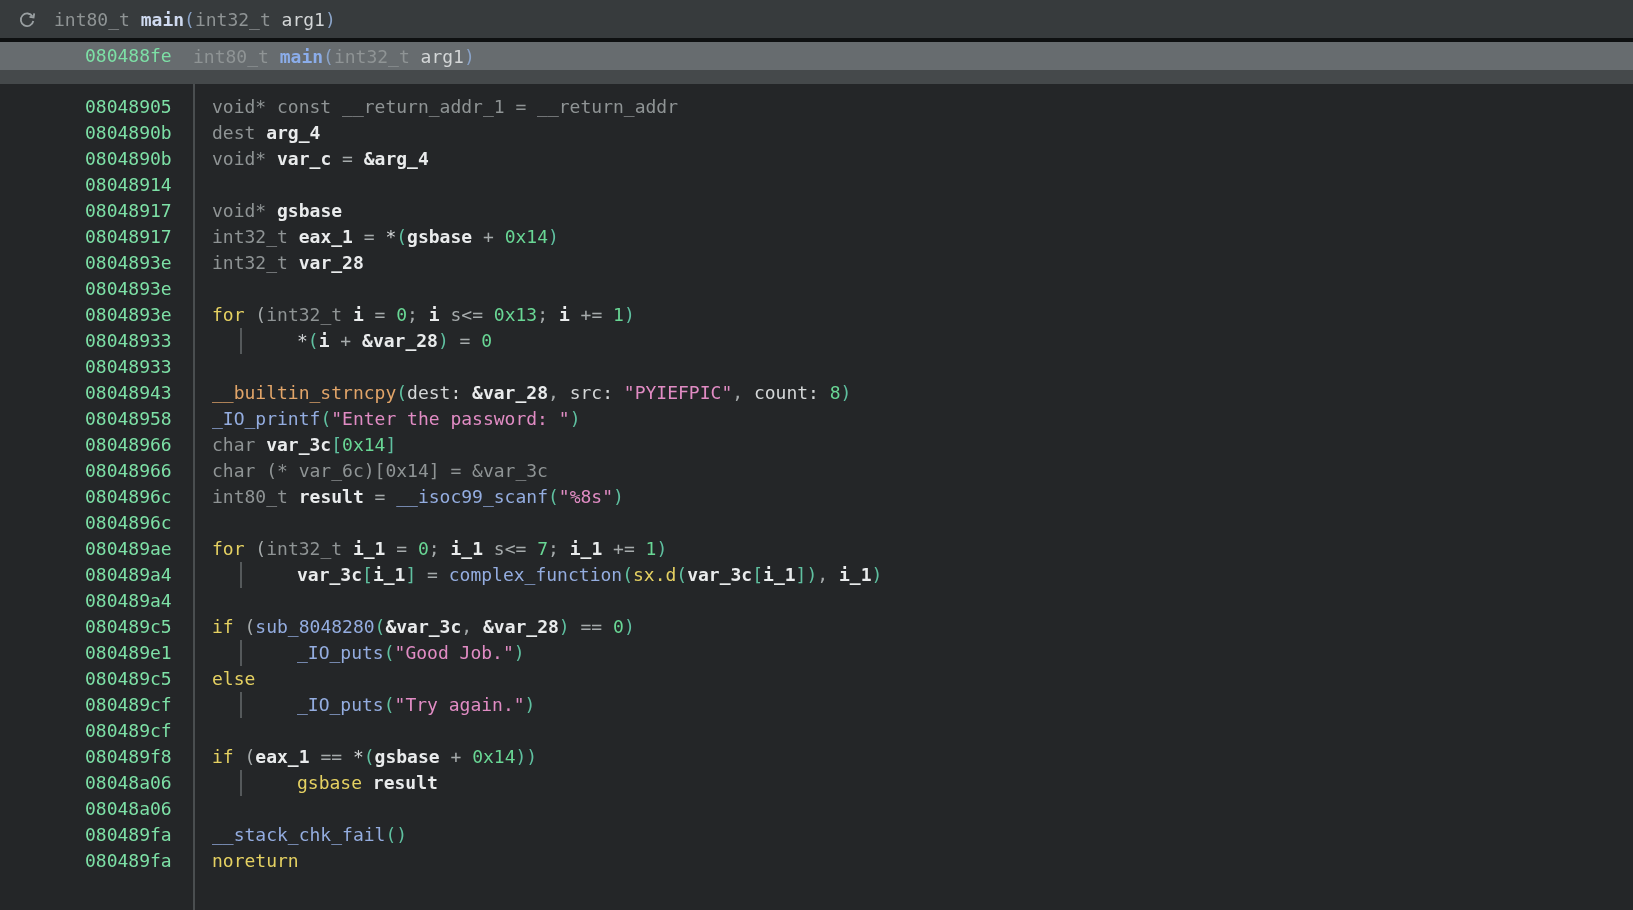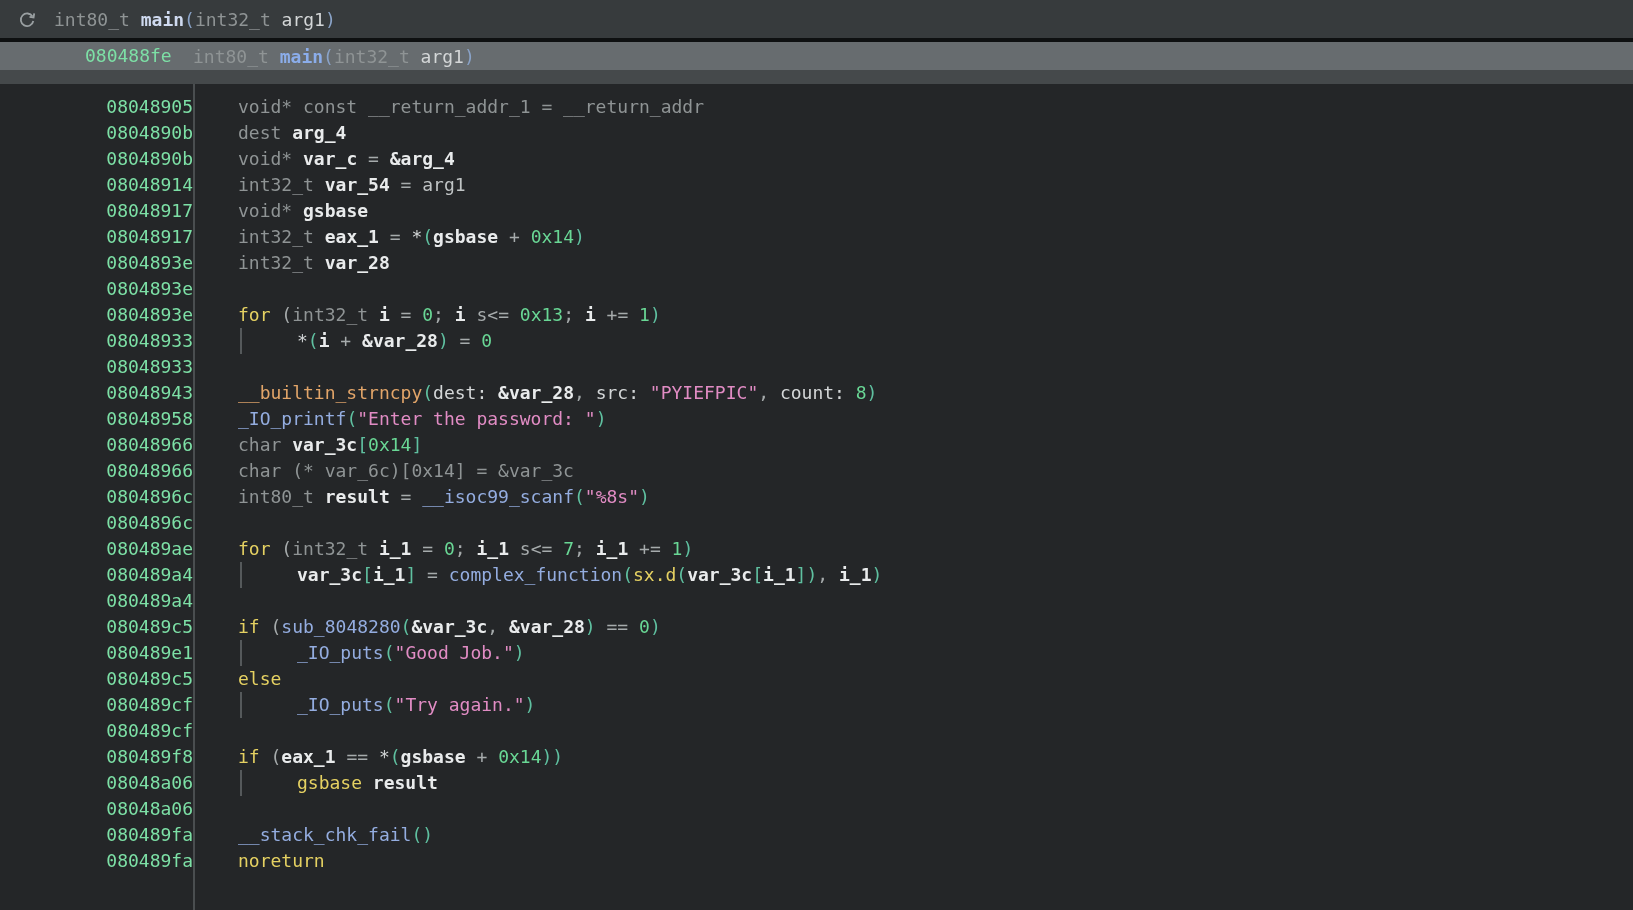--- a/index.html
+++ b/index.html
@@ -15,24 +15,24 @@
 
   .topbar{height:38px;background:var(--topbar-bg);display:flex;align-items:center;}
   .topbar .icon{margin-left:17px;width:20px;height:20px;flex:0 0 auto;}
   .topbar .sig{margin-left:17px;white-space:pre;}
   .sepline{height:4px;background:var(--sepline);}
   .fnrow{height:28px;background:var(--rowhl);display:flex;align-items:center;white-space:pre;}
   .substrip{height:14px;background:var(--substrip);}
 
   .code{position:relative;height:826px;padding-top:10px;}
   .vsep{position:absolute;left:193px;top:0;bottom:0;width:2px;background:var(--vline);}
-  .row{display:flex;height:26px;line-height:26px;white-space:pre;text-align:right;}
+  .row{display:flex;height:26px;line-height:26px;white-space:pre;}
   .addr{flex:0 0 193px;padding-left:85px;color:var(--addr);}
   .fnrow .addr{line-height:28px;}
-  .codecell{position:relative;padding-left:45px;}
+  .codecell{position:relative;padding-left:19px;}
   .codecell.ind{padding-left:104px;}
   .guide{position:absolute;left:47px;top:0;width:2px;height:26px;background:var(--guide);}
 
   .tk-t{color:var(--type);}
   .tk-v{color:var(--var);font-weight:bold;}
   .tk-k{color:var(--kw);}
   .tk-n{color:var(--num);}
   .tk-s{color:var(--str);}
   .tk-f{color:var(--fn);}
   .tk-i{color:var(--imp);}
@@ -65,21 +65,21 @@
 </div>
 
 <div class="substrip"></div>
 
 <div class="code">
   <div class="vsep"></div>
   <div class="lines">
       <div class="row"><span class="addr">08048905</span><span class="codecell"><span class="tk-d">void* const __return_addr_1 = __return_addr</span></span></div>
       <div class="row"><span class="addr">0804890b</span><span class="codecell"><span class="tk-t">dest </span><span class="tk-v">arg_4</span></span></div>
       <div class="row"><span class="addr">0804890b</span><span class="codecell"><span class="tk-t">void* </span><span class="tk-v">var_c</span><span class="tk-o"> = </span><span class="tk-v">&amp;arg_4</span></span></div>
-      <div class="row"><span class="addr">08048914</span><span class="codecell"><span class="tk-t">int32_t </span><span class="tk-v">var_54</span><span class="tk-o"> = </span><span class="tk-g">arg1</span></span></div>
+      <div class="row"><span class="addr">08048914</span></div>
       <div class="row"><span class="addr">08048917</span><span class="codecell"><span class="tk-t">void* </span><span class="tk-v">gsbase</span></span></div>
       <div class="row"><span class="addr">08048917</span><span class="codecell"><span class="tk-t">int32_t </span><span class="tk-v">eax_1</span><span class="tk-o"> = </span><span class="tk-w">*</span><span class="tk-p">(</span><span class="tk-v">gsbase</span><span class="tk-o"> + </span><span class="tk-n">0x14</span><span class="tk-p">)</span></span></div>
       <div class="row"><span class="addr">0804893e</span><span class="codecell"><span class="tk-t">int32_t </span><span class="tk-v">var_28</span></span></div>
       <div class="row"><span class="addr">0804893e</span><span class="codecell"></span></div>
       <div class="row"><span class="addr">0804893e</span><span class="codecell"><span class="tk-k">for </span><span class="tk-o">(</span><span class="tk-t">int32_t </span><span class="tk-v">i</span><span class="tk-o"> = </span><span class="tk-n">0</span><span class="tk-o">; </span><span class="tk-v">i</span><span class="tk-o"> s&lt;= </span><span class="tk-n">0x13</span><span class="tk-o">; </span><span class="tk-v">i</span><span class="tk-o"> += </span><span class="tk-n">1</span><span class="tk-p">)</span></span></div>
       <div class="row"><span class="addr">08048933</span><span class="codecell ind"><span class="guide"></span><span class="tk-w">*</span><span class="tk-p">(</span><span class="tk-v">i</span><span class="tk-o"> + </span><span class="tk-v">&amp;var_28</span><span class="tk-p">)</span><span class="tk-o"> = </span><span class="tk-n">0</span></span></div>
       <div class="row"><span class="addr">08048933</span><span class="codecell"></span></div>
       <div class="row"><span class="addr">08048943</span><span class="codecell"><span class="tk-i">__builtin_strncpy</span><span class="tk-p">(</span><span class="tk-w">dest: </span><span class="tk-v">&amp;var_28</span><span class="tk-o">, </span><span class="tk-w">src: </span><span class="tk-s">"PYIEFPIC"</span><span class="tk-o">, </span><span class="tk-w">count: </span><span class="tk-n">8</span><span class="tk-p">)</span></span></div>
       <div class="row"><span class="addr">08048958</span><span class="codecell"><span class="tk-f">_IO_printf</span><span class="tk-p">(</span><span class="tk-s">"Enter the password: "</span><span class="tk-p">)</span></span></div>
       <div class="row"><span class="addr">08048966</span><span class="codecell"><span class="tk-t">char </span><span class="tk-v">var_3c</span><span class="tk-p">[</span><span class="tk-n">0x14</span><span class="tk-p">]</span></span></div>

